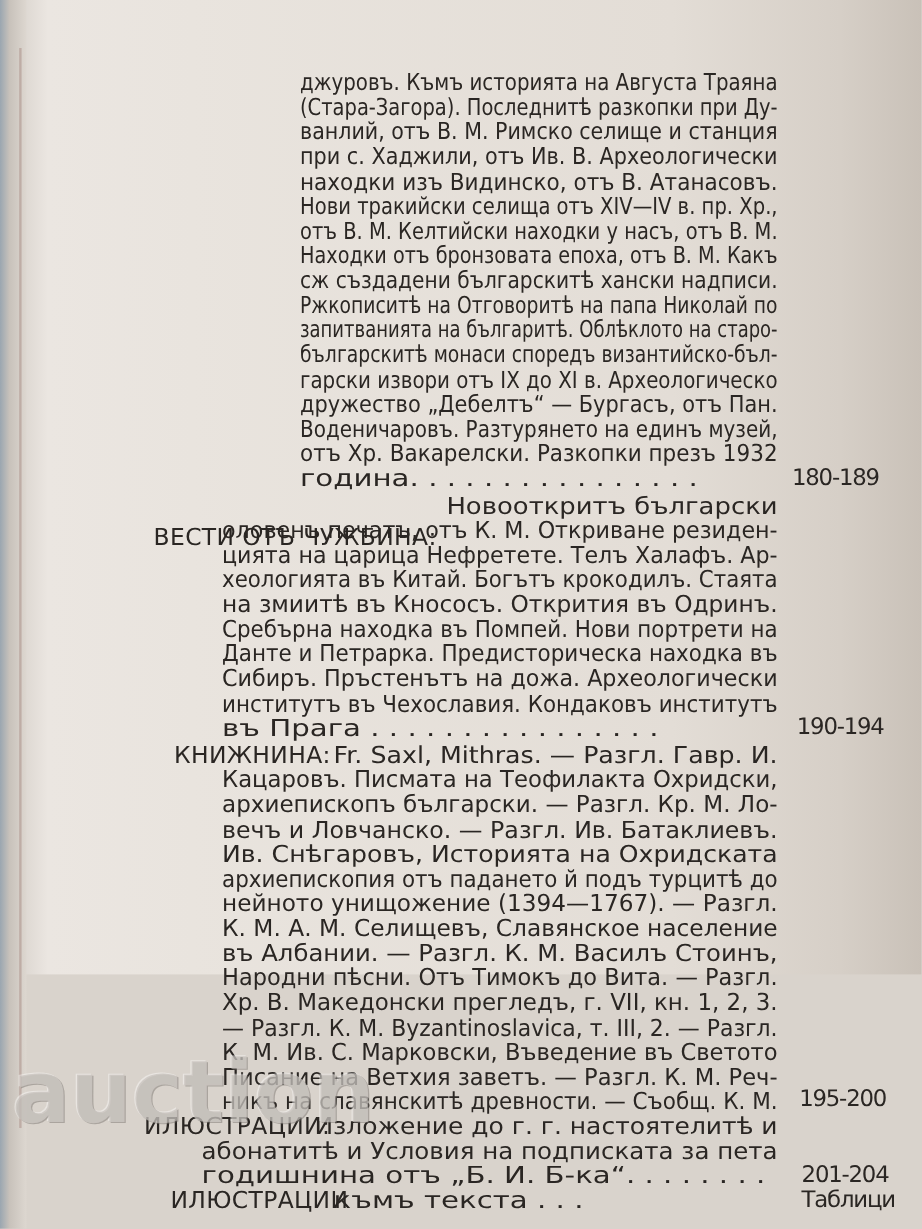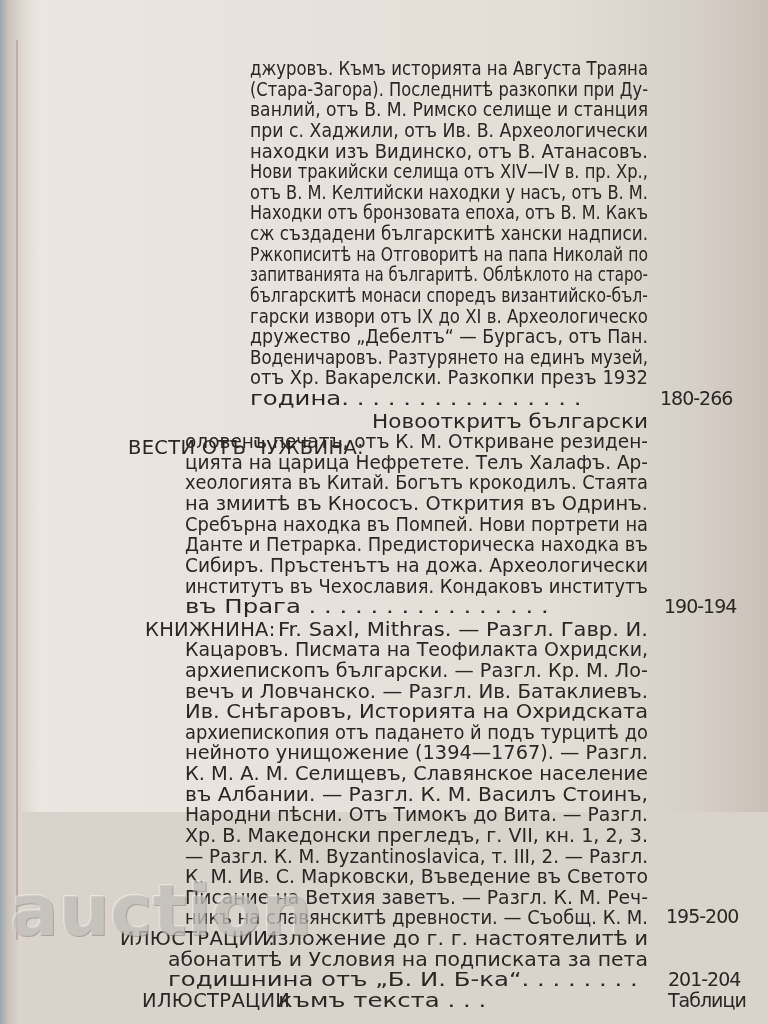--- a/index.html
+++ b/index.html
@@ -64,21 +64,21 @@
       <div class="line" style="left: 250px; top: 202.394px; transform: scaleX(0.822314);">Находки отъ бронзовата епоха, отъ В. М. Какъ</div>
       <div class="line" style="left: 250px; top: 223.022px; transform: scaleX(0.862639);">сж създадени българскитѣ хански надписи.</div>
       <div class="line" style="left: 250px; top: 243.65px; transform: scaleX(0.800906);">Ржкописитѣ на Отговоритѣ на папа Николай по</div>
       <div class="line" style="left: 250px; top: 264.278px; transform: scaleX(0.769314);">запитванията на българитѣ. Облѣклото на старо-</div>
       <div class="line" style="left: 250px; top: 284.905px; transform: scaleX(0.803153);">българскитѣ монаси споредъ византийско-бъл-</div>
       <div class="line" style="left: 250px; top: 305.533px; transform: scaleX(0.84771);">гарски извори отъ IX до XI в. Археологическо</div>
       <div class="line" style="left: 250px; top: 326.161px; transform: scaleX(0.894696);">дружество „Дебелтъ“ — Бургасъ, отъ Пан.</div>
       <div class="line" style="left: 250px; top: 346.789px; transform: scaleX(0.853619);">Воденичаровъ. Разтурянето на единъ музей,</div>
       <div class="line" style="left: 250px; top: 367.416px; transform: scaleX(0.918837);">отъ Хр. Вакарелски. Разкопки презъ 1932</div>
       <div class="line" style="left: 250px; top: 388.044px; transform: scaleX(1.25);">година. . . . . . . . . . . . . . . .</div>
-      <div class="pages" style="left: 660px; top: 388.044px;">180-266</div>
+      <div class="pages" style="left: 660px; top: 388.044px;">180-189</div>
     </div>
 
     <div>
       <div class="line heading" style="left: 128px; top: 410.547px; margin-top: 26px;">ВЕСТИ ОТЪ ЧУЖБИНА:</div>
       <div class="line" style="left: 372px; top: 410.547px; transform: scaleX(1.10628);">Новооткритъ български</div>
       <div class="line" style="left: 185px; top: 431.175px; transform: scaleX(0.9495);">оловенъ печатъ, отъ К. М. Откриване резиден-</div>
       <div class="line" style="left: 185px; top: 451.803px; transform: scaleX(0.948254);">цията на царица Нефретете. Телъ Халафъ. Ар-</div>
       <div class="line" style="left: 185px; top: 472.431px; transform: scaleX(0.912119);">хеологията въ Китай. Богътъ крокодилъ. Стаята</div>
       <div class="line" style="left: 185px; top: 493.058px; transform: scaleX(0.995465);">на змиитѣ въ Кнососъ. Открития въ Одринъ.</div>
       <div class="line" style="left: 185px; top: 513.686px; transform: scaleX(0.915161);">Сребърна находка въ Помпей. Нови портрети на</div>

